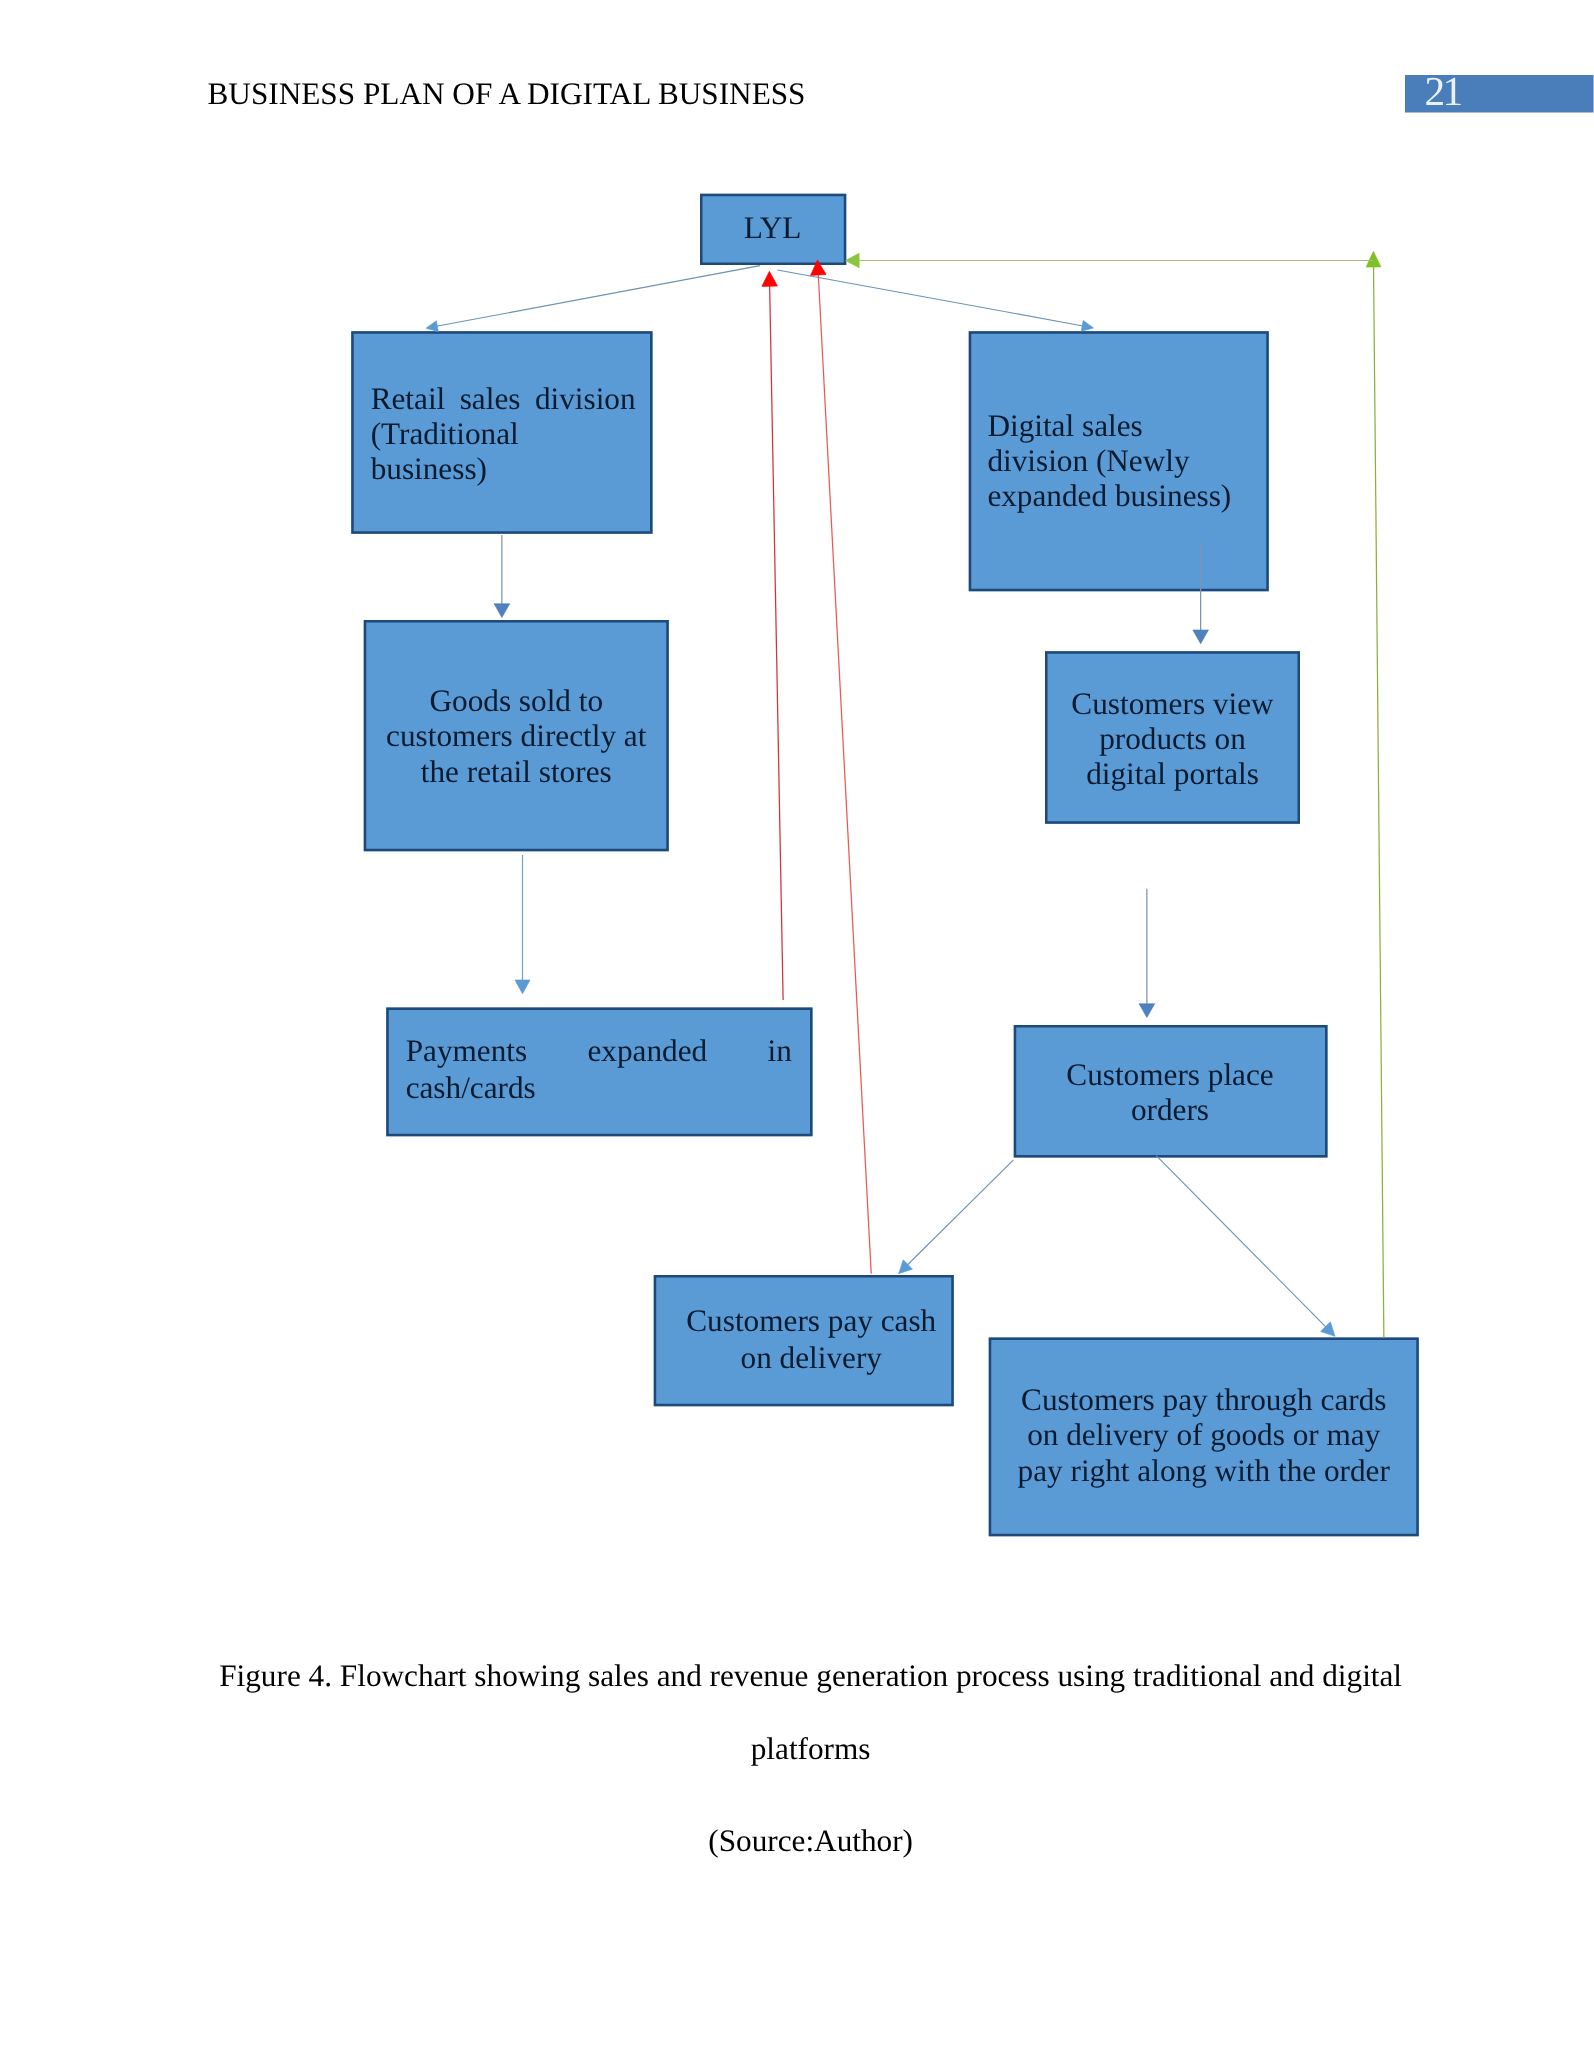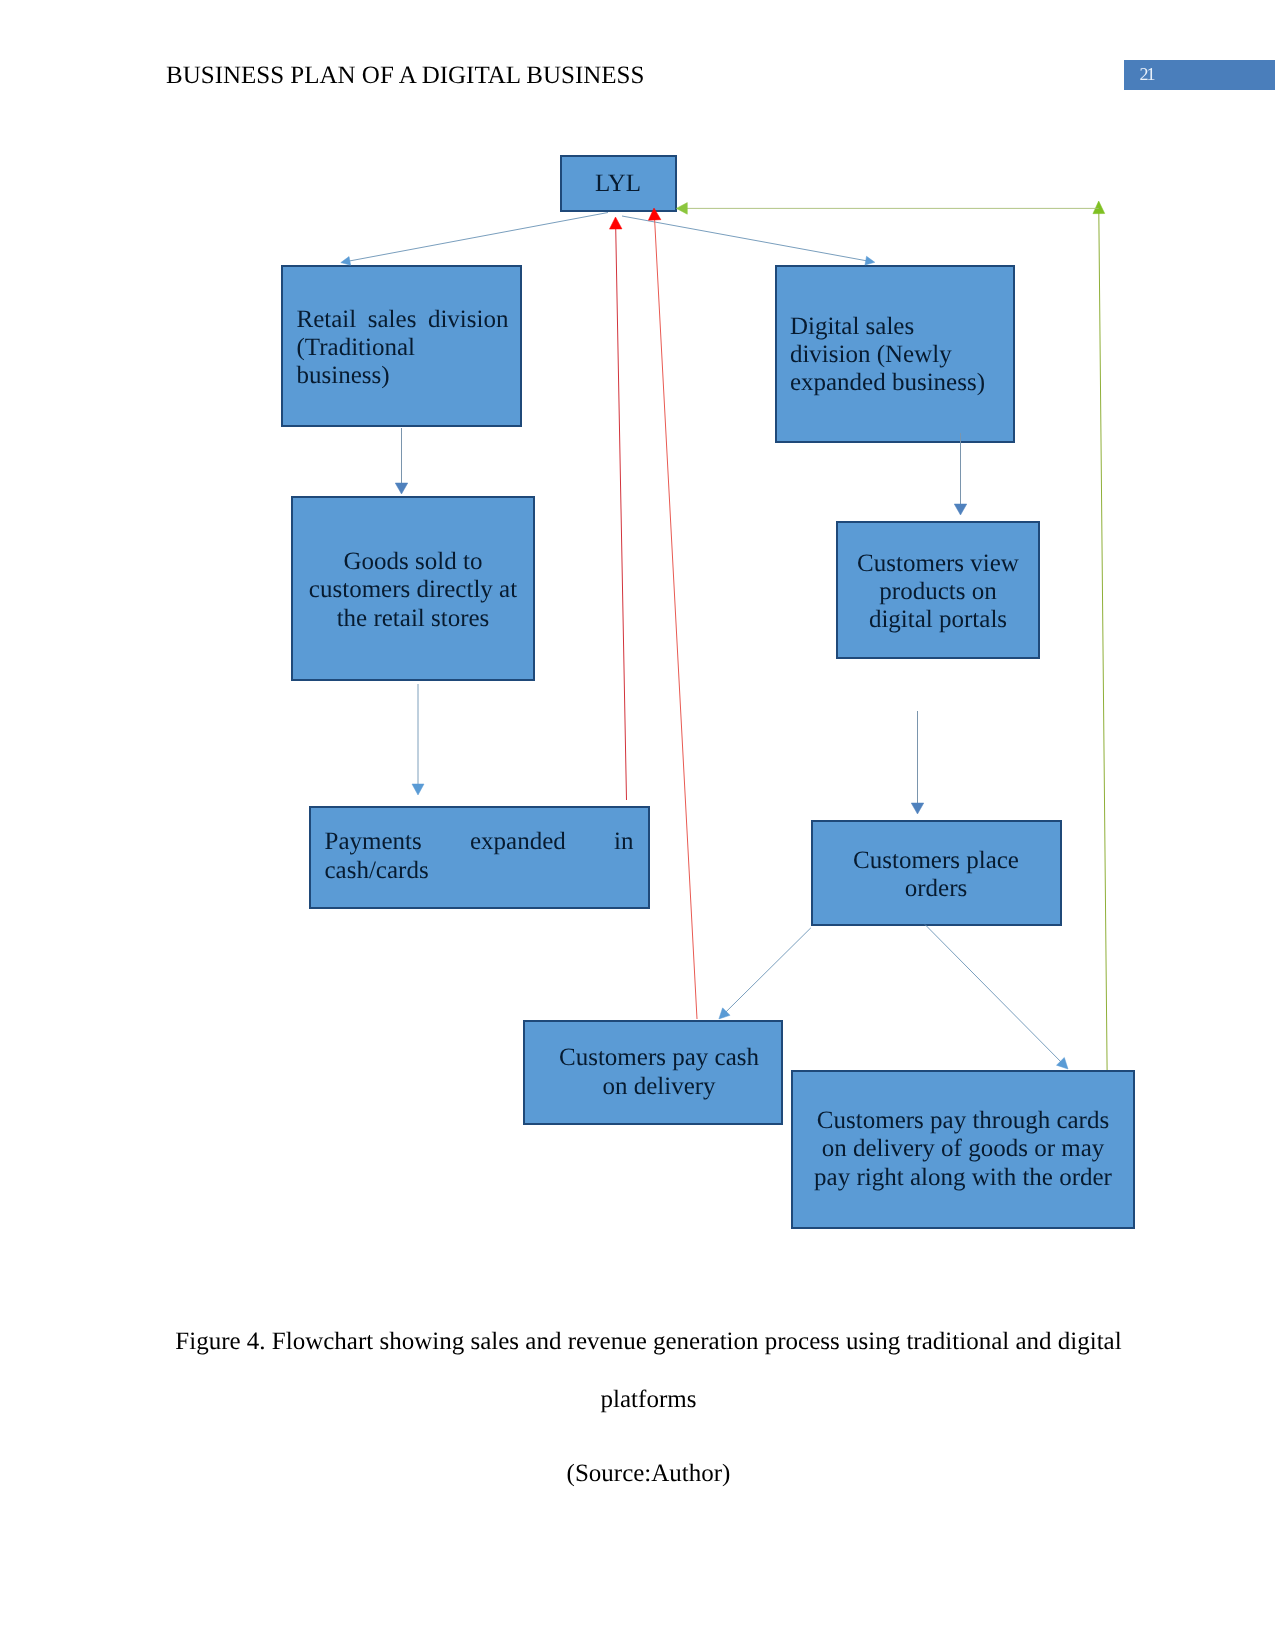--- a/index.html
+++ b/index.html
@@ -7,21 +7,21 @@
   body{width:1275px;height:1650px;background:#ffffff;position:relative;
        font-family:"Liberation Serif","DejaVu Serif",serif;overflow:hidden;
        -webkit-font-smoothing:antialiased;text-rendering:geometricPrecision;}
   .page{position:absolute;left:0;top:0;width:1275px;height:1650px;}
 
   
   #hdr-title{position:absolute;left:166px;top:62.5px;font-size:25px;line-height:25px;
              color:#000000;white-space:nowrap;}
   #page-num-bar{position:absolute;left:1124px;top:60px;width:151px;height:30px;
                 background:#4A7EBB;}
-  #page-num{position:absolute;left:1139.5px;top:60px;font-size:18px;line-height:29px;letter-spacing:-2.1px;
+  #page-num{position:absolute;left:1139.5px;top:60px;font-size:33px;line-height:29px;letter-spacing:-2.1px;
             color:#EAF1FA;}
 
   
   #flow{position:absolute;left:0;top:0;width:1275px;height:1650px;}
   svg#edges{position:absolute;left:0;top:0;width:1275px;height:1650px;overflow:visible;}
 
   .node{position:absolute;box-sizing:border-box;background:#5B9BD5;
         border:2px solid #1F4979;color:#071B30;font-size:25px;line-height:28.3px;
         display:flex;align-items:center;justify-content:center;}
   .node .txt{display:block;width:100%;}
@@ -51,21 +51,21 @@
             <span class="ln">LYL</span>
           </span>
         </div>
         <div class="node" style="left: 281px; top: 265px; width: 241px; height: 162px;">
           <span class="txt justify" style="width: 212px; transform: translate(1px, 2px);">
             <span class="ln stretch">Retail  sales  division</span>
             <span class="ln stretch">(Traditional</span>
             <span class="ln">business)</span>
           </span>
         </div>
-        <div class="node" style="left: 775px; top: 265px; width: 240px; height: 178px;">
+        <div class="node" style="left: 775px; top: 265px; width: 240px; height: 208px;">
           <span class="txt left" style="width: 212px; transform: translate(0.9px, 0.5px);">
             <span class="ln">Digital sales</span>
             <span class="ln">division (Newly</span>
             <span class="ln">expanded business)</span>
           </span>
         </div>
         <div class="node" style="left: 291px; top: 496px; width: 244px; height: 185px;">
           <span class="txt center" style="width: 232px; transform: translate(0px, 1.8px);">
             <span class="ln">Goods sold to</span>
             <span class="ln">customers directly at</span>
@@ -84,21 +84,21 @@
             <span class="ln stretch">Payments expanded in</span>
             <span class="ln">cash/cards</span>
           </span>
         </div>
         <div class="node" style="left: 811px; top: 820px; width: 251px; height: 106px;">
           <span class="txt center" style="width: 240px; transform: translate(-0.5px, 2px);">
             <span class="ln">Customers place</span>
             <span class="ln">orders</span>
           </span>
         </div>
-        <div class="node" style="left: 523px; top: 1020px; width: 260px; height: 105px; padding-left: 12px;">
+        <div class="node" style="left: 523px; top: 1020px; width: 240px; height: 105px; padding-left: 12px;">
           <span class="txt center" style="width: 244px; transform: translate(0px, 0px);">
             <span class="ln">Customers pay cash</span>
             <span class="ln">on delivery</span>
           </span>
         </div>
         <div class="node" style="left: 791px; top: 1070px; width: 344px; height: 159px;">
           <span class="txt center" style="width: 332px; transform: translate(0px, 0px);">
             <span class="ln">Customers pay through cards</span>
             <span class="ln">on delivery of goods or may</span>
             <span class="ln">pay right along with the order</span>

